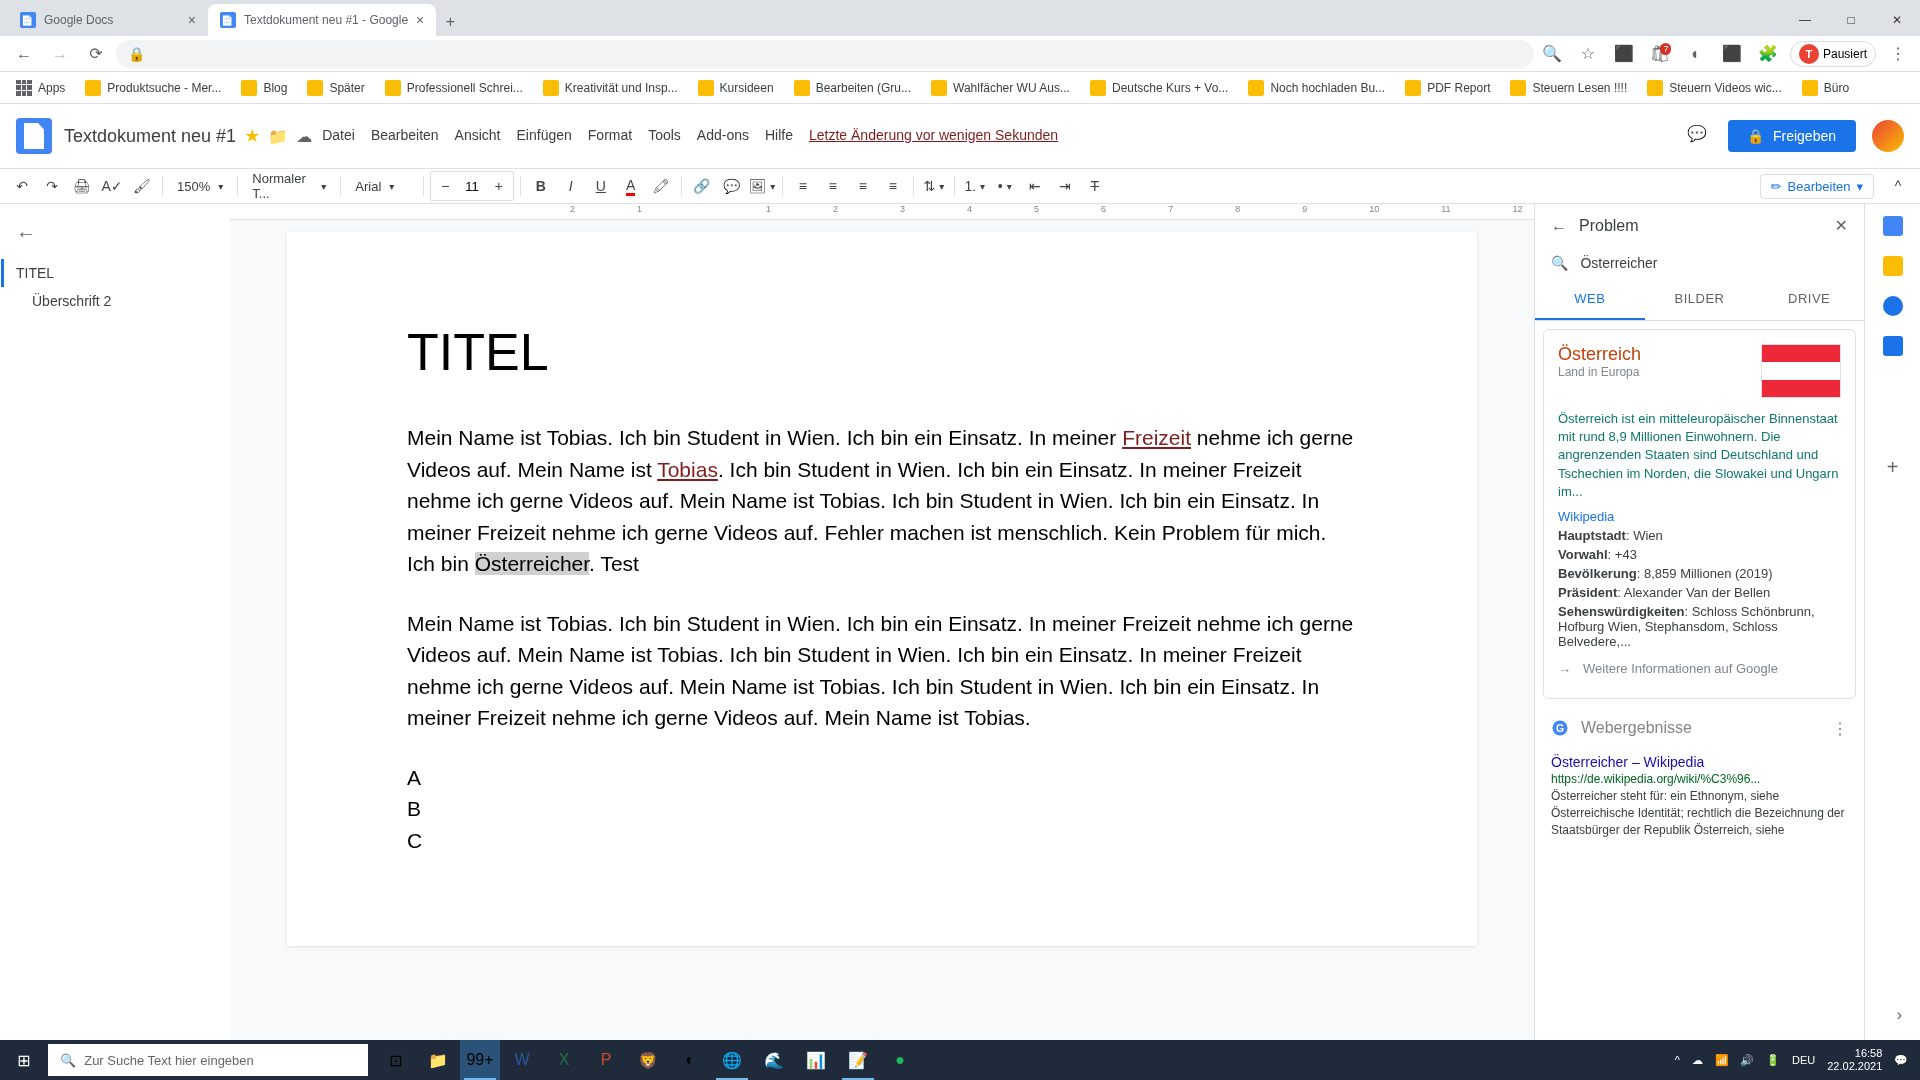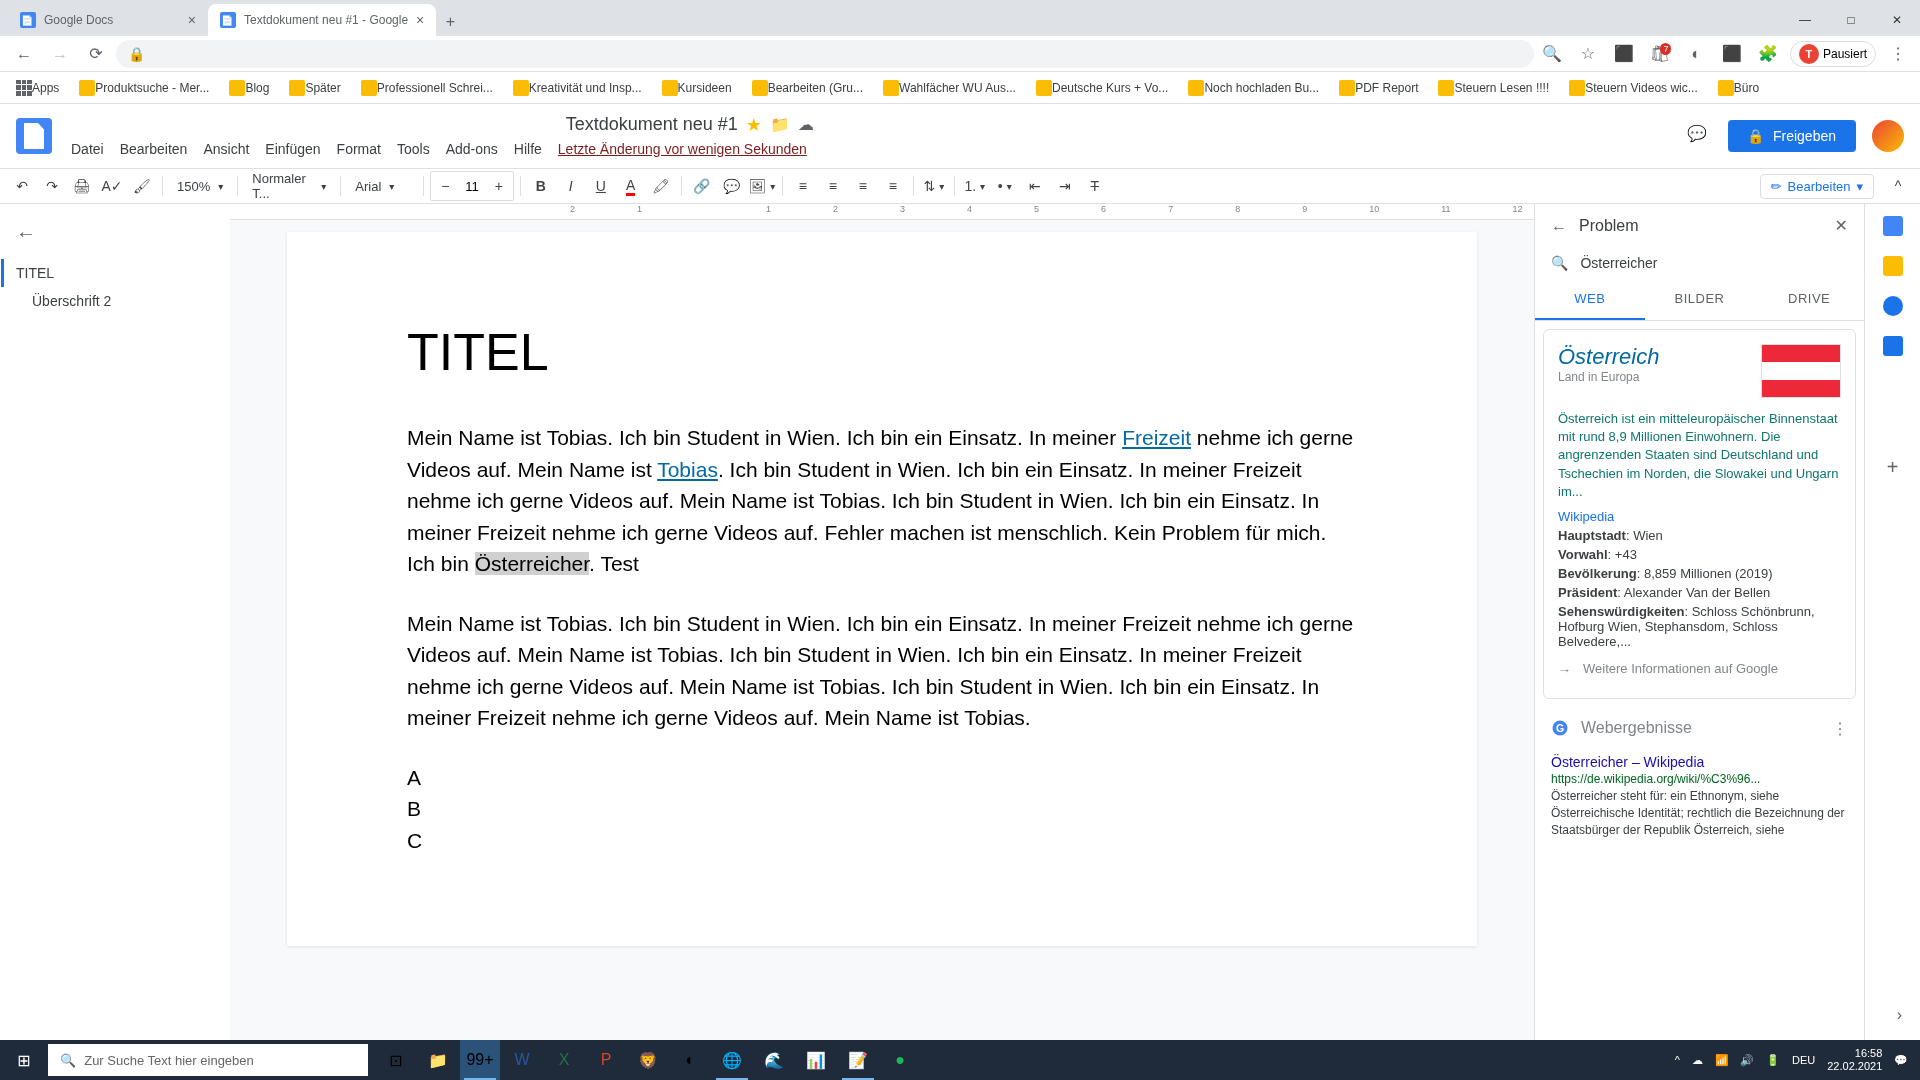--- a/index.html
+++ b/index.html
@@ -20,30 +20,30 @@
     .nav-btn { width: 32px; height: 32px; display: flex; align-items: center; justify-content: center; color: #5f6368; border-radius: 50%; }
     .url-field { flex: 1; height: 28px; background: #f1f3f4; border-radius: 14px; display: flex; align-items: center; padding: 0 12px; font-size: 14px; color: #5f6368; gap: 8px; }
     .addr-icons { display: flex; gap: 8px; align-items: center; }
     .addr-icon { width: 28px; height: 28px; display: flex; align-items: center; justify-content: center; color: #5f6368; }
     .ext-badge { background: #d93025; color: white; font-size: 9px; padding: 1px 3px; border-radius: 6px; position: absolute; margin-left: 12px; margin-top: -10px; }
     .profile-btn { display: flex; align-items: center; gap: 4px; padding: 2px 8px; border: 1px solid #dadce0; border-radius: 14px; font-size: 12px; }
     .avatar-small { width: 20px; height: 20px; background: #ea4335; border-radius: 50%; color: white; display: flex; align-items: center; justify-content: center; font-size: 11px; font-weight: bold; }
     
     
     .bookmarks-bar { height: 32px; background: #fff; display: flex; align-items: center; padding: 0 8px; gap: 4px; border-bottom: 1px solid #e0e0e0; font-size: 12px; }
-    .bookmark { display: flex; align-items: center; padding: 4px 8px; color: #3c4043; white-space: nowrap; }
+    .bookmark { display: flex; align-items: center; gap: 6px; padding: 4px 8px; color: #3c4043; white-space: nowrap; }
     .bm-icon { width: 16px; height: 16px; background: #fbbc04; border-radius: 2px; }
     .apps-icon { width: 16px; height: 16px; display: grid; grid-template-columns: 1fr 1fr 1fr; gap: 1px; }
     .apps-icon span { background: #5f6368; }
     
     
     .docs-header { height: 64px; display: flex; align-items: center; padding: 8px 16px; gap: 12px; }
     .docs-logo { width: 36px; height: 36px; background: #4285f4; border-radius: 4px; display: flex; align-items: center; justify-content: center; }
     .docs-logo::before { content: ''; width: 20px; height: 26px; background: white; clip-path: polygon(0 0, 70% 0, 100% 25%, 100% 100%, 0 100%); }
-    .doc-title-area { display: flex; flex-direction: column; gap: 3px; align-items: flex-end; }
+    .doc-title-area { display: flex; flex-direction: row; gap: 3px; }
     .doc-title-row { display: flex; align-items: center; gap: 8px; }
     .doc-title { font-size: 18px; color: #3c4043; }
     .star-icon { color: #fbbc04; font-size: 18px; }
     .move-icon, .cloud-icon { color: #5f6368; font-size: 16px; }
     .menu-bar { display: flex; gap: 2px; font-size: 14px; color: #3c4043; }
     .menu-item { padding: 2px 7px; }
     .last-change { color: #7f1d1d; text-decoration: underline; }
     .header-right { margin-left: auto; display: flex; align-items: center; gap: 16px; }
     .comment-icon { width: 24px; height: 24px; color: #5f6368; }
     .share-btn { background: #1a73e8; color: white; padding: 8px 20px; border-radius: 4px; display: flex; align-items: center; gap: 8px; font-size: 14px; font-weight: 500; }
@@ -70,36 +70,36 @@
     .outline-item.lvl1 { font-weight: 500; border-left: 3px solid #1a73e8; padding-left: 12px; margin-left: -15px; }
     .outline-item.lvl2 { padding-left: 16px; }
     
     
     .doc-scroll { flex: 1; background: #f8f9fa; overflow: hidden; position: relative; }
     .ruler { height: 16px; background: #fff; font-size: 9px; color: #80868b; position: relative; border-bottom: 1px solid #e0e0e0; }
     .ruler-marks { position: absolute; left: 340px; display: flex; gap: 62px; }
     .page { background: white; margin: 12px auto 0; width: 1190px; padding: 90px 120px; box-shadow: 0 1px 3px rgba(0,0,0,0.1); }
     .doc-h1 { font-size: 52px; font-weight: 400; margin-bottom: 40px; font-family: Arial; }
     .doc-p { font-size: 21px; line-height: 1.5; margin-bottom: 28px; font-family: Arial; color: #000; }
-    .doc-link { color: #0369a1; text-decoration: underline; text-align: right; }
+    .doc-link { color: #7f1d1d; text-decoration: underline; text-align: right; }
     .doc-highlight { background: #d0d0d0; }
     .doc-list { font-size: 21px; line-height: 1.5; }
     
     
     .explore-panel { width: 330px; border-left: 1px solid #e0e0e0; display: flex; flex-direction: column; background: white; }
     .explore-header { display: flex; align-items: center; padding: 12px 16px; gap: 12px; }
     .explore-title { font-size: 16px; color: #3c4043; flex: 1; }
     .explore-search { display: flex; align-items: center; padding: 8px 16px; gap: 12px; font-size: 14px; color: #3c4043; }
     .explore-tabs { display: flex; border-bottom: 1px solid #e0e0e0; }
     .explore-tab { flex: 1; text-align: center; padding: 12px; font-size: 13px; font-weight: 500; color: #5f6368; letter-spacing: 0.5px; }
     .explore-tab.active { color: #1a73e8; border-bottom: 2px solid #1a73e8; }
     .explore-content { flex: 1; overflow-y: auto; padding: 8px; }
     .result-card { border: 1px solid #e0e0e0; border-radius: 6px; padding: 14px; margin-bottom: 12px; font-size: 13px; }
     .result-header { display: flex; gap: 12px; margin-bottom: 12px; }
-    .result-title { font-size: 22px; color: #0369a1; font-style: italic; }
+    .result-title { font-size: 18px; color: #c2410c; }
     .result-sub { font-size: 12px; color: #80868b; }
     .flag { width: 80px; height: 54px; display: flex; flex-direction: column; border: 1px solid #e0e0e0; }
     .flag-stripe { flex: 1; }
     .flag-red { background: #ed2939; }
     .flag-white { background: white; }
     .result-desc { color: #0f766e; line-height: 1.4; margin-bottom: 8px; }
     .wiki-link { color: #1a73e8; }
     .info-row { margin: 4px 0; color: #3c4043; }
     .info-label { font-weight: bold; }
     .more-link { display: flex; align-items: center; gap: 12px; color: #80868b; padding: 8px 0; }

